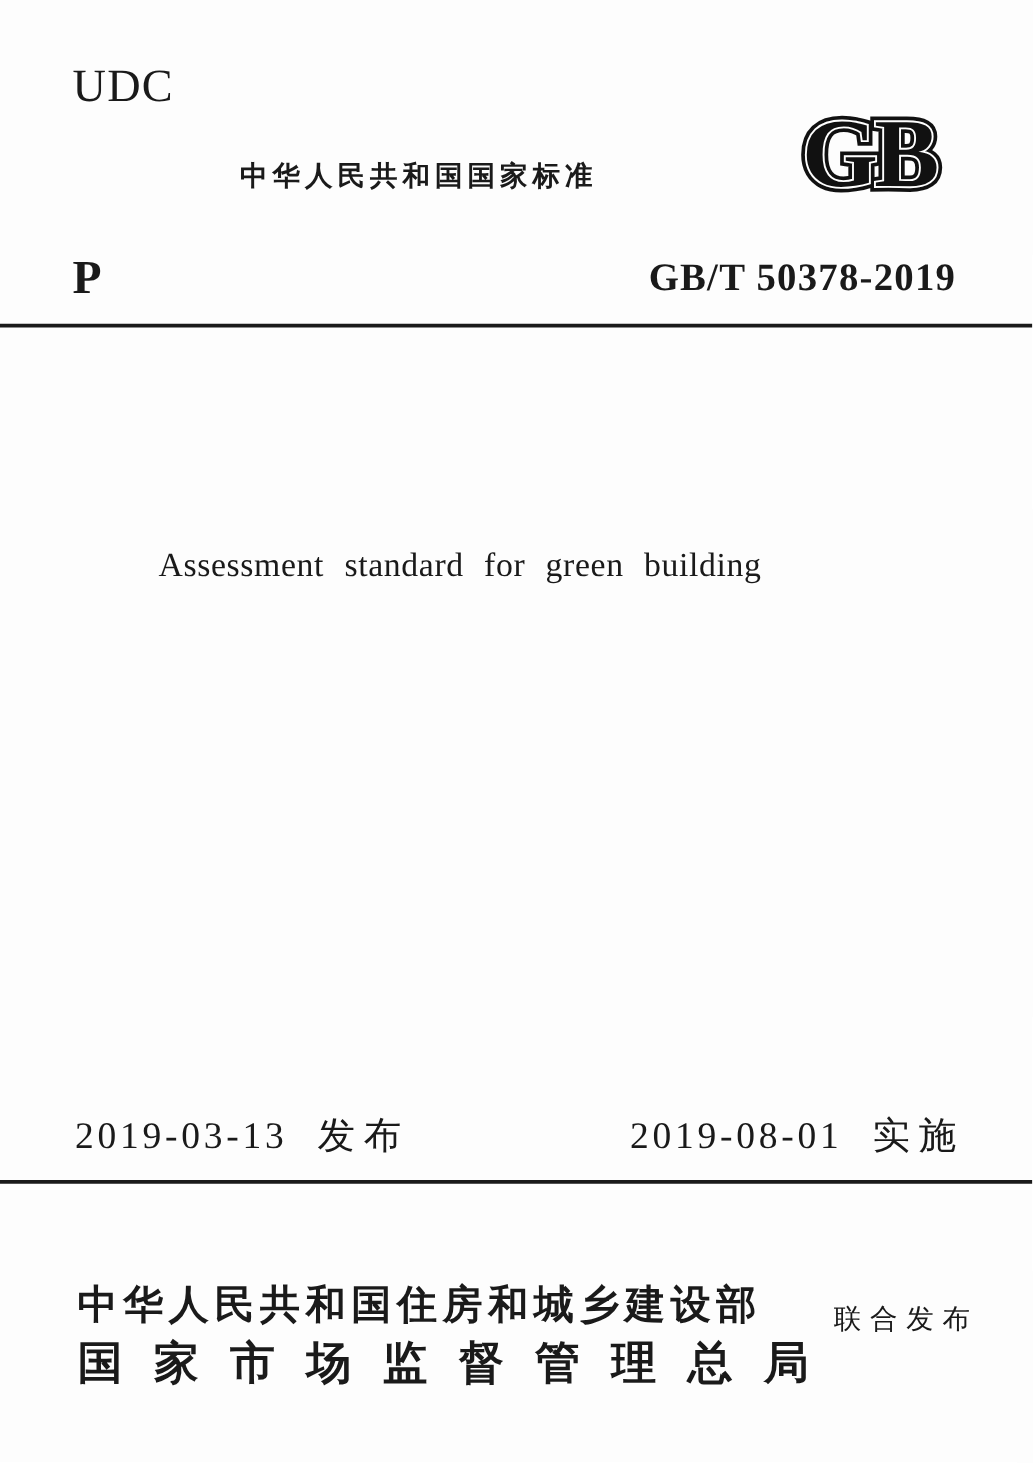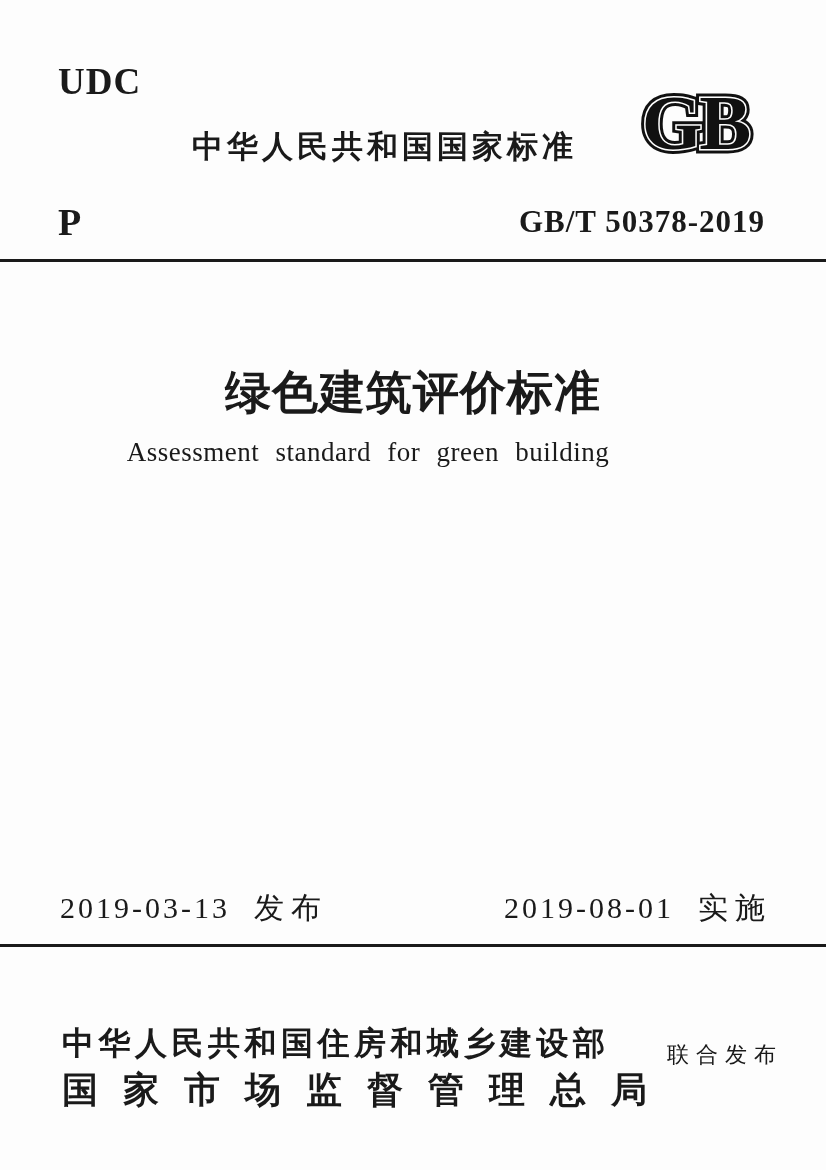--- a/index.html
+++ b/index.html
@@ -15,30 +15,29 @@
     background: #fdfdfd;
     color: #1a1a1a;
     font-family: "Liberation Serif", serif;
     overflow: hidden;
   }
   .udc {
     position: absolute;
     left: 58px;
     top: 48px;
     font-size: 37px;
-    font-weight: bold;
+    font-weight: normal;
     letter-spacing: 1px;
     font-family: "Liberation Serif", serif;
-    margin-top: 12px;
   }
   .heading-cn {
     position: absolute;
     left: 192px;
     top: 126px;
-    font-size: 31px;
+    font-size: 22px;
     font-weight: bold;
     letter-spacing: 4px;
     font-family: Liberation Sans, sans-serif;
     text-align: center;
   }
   .gb-logo {
     position: absolute;
     left: 622px;
     top: 83px;
     width: 146px;
@@ -160,21 +159,20 @@
       <text x="73" y="66" fill="#111111">GB</text>
     </g>
   </svg>
 
   <div class="class-code">P</div>
 
   <div class="std-number">GB/T 50378-2019</div>
 
   <div class="rule rule-top"></div>
 
-  <div class="title-cn">绿色建筑评价标准</div>
 
   <div class="title-en">Assessment standard for green building</div>
 
   <div class="date-group issue-group">
     <span class="date">2019-03-13</span><span class="date-label">发布</span>
   </div>
 
   <div class="date-group implement-group">
     <span class="date">2019-08-01</span><span class="date-label">实施</span>
   </div>

